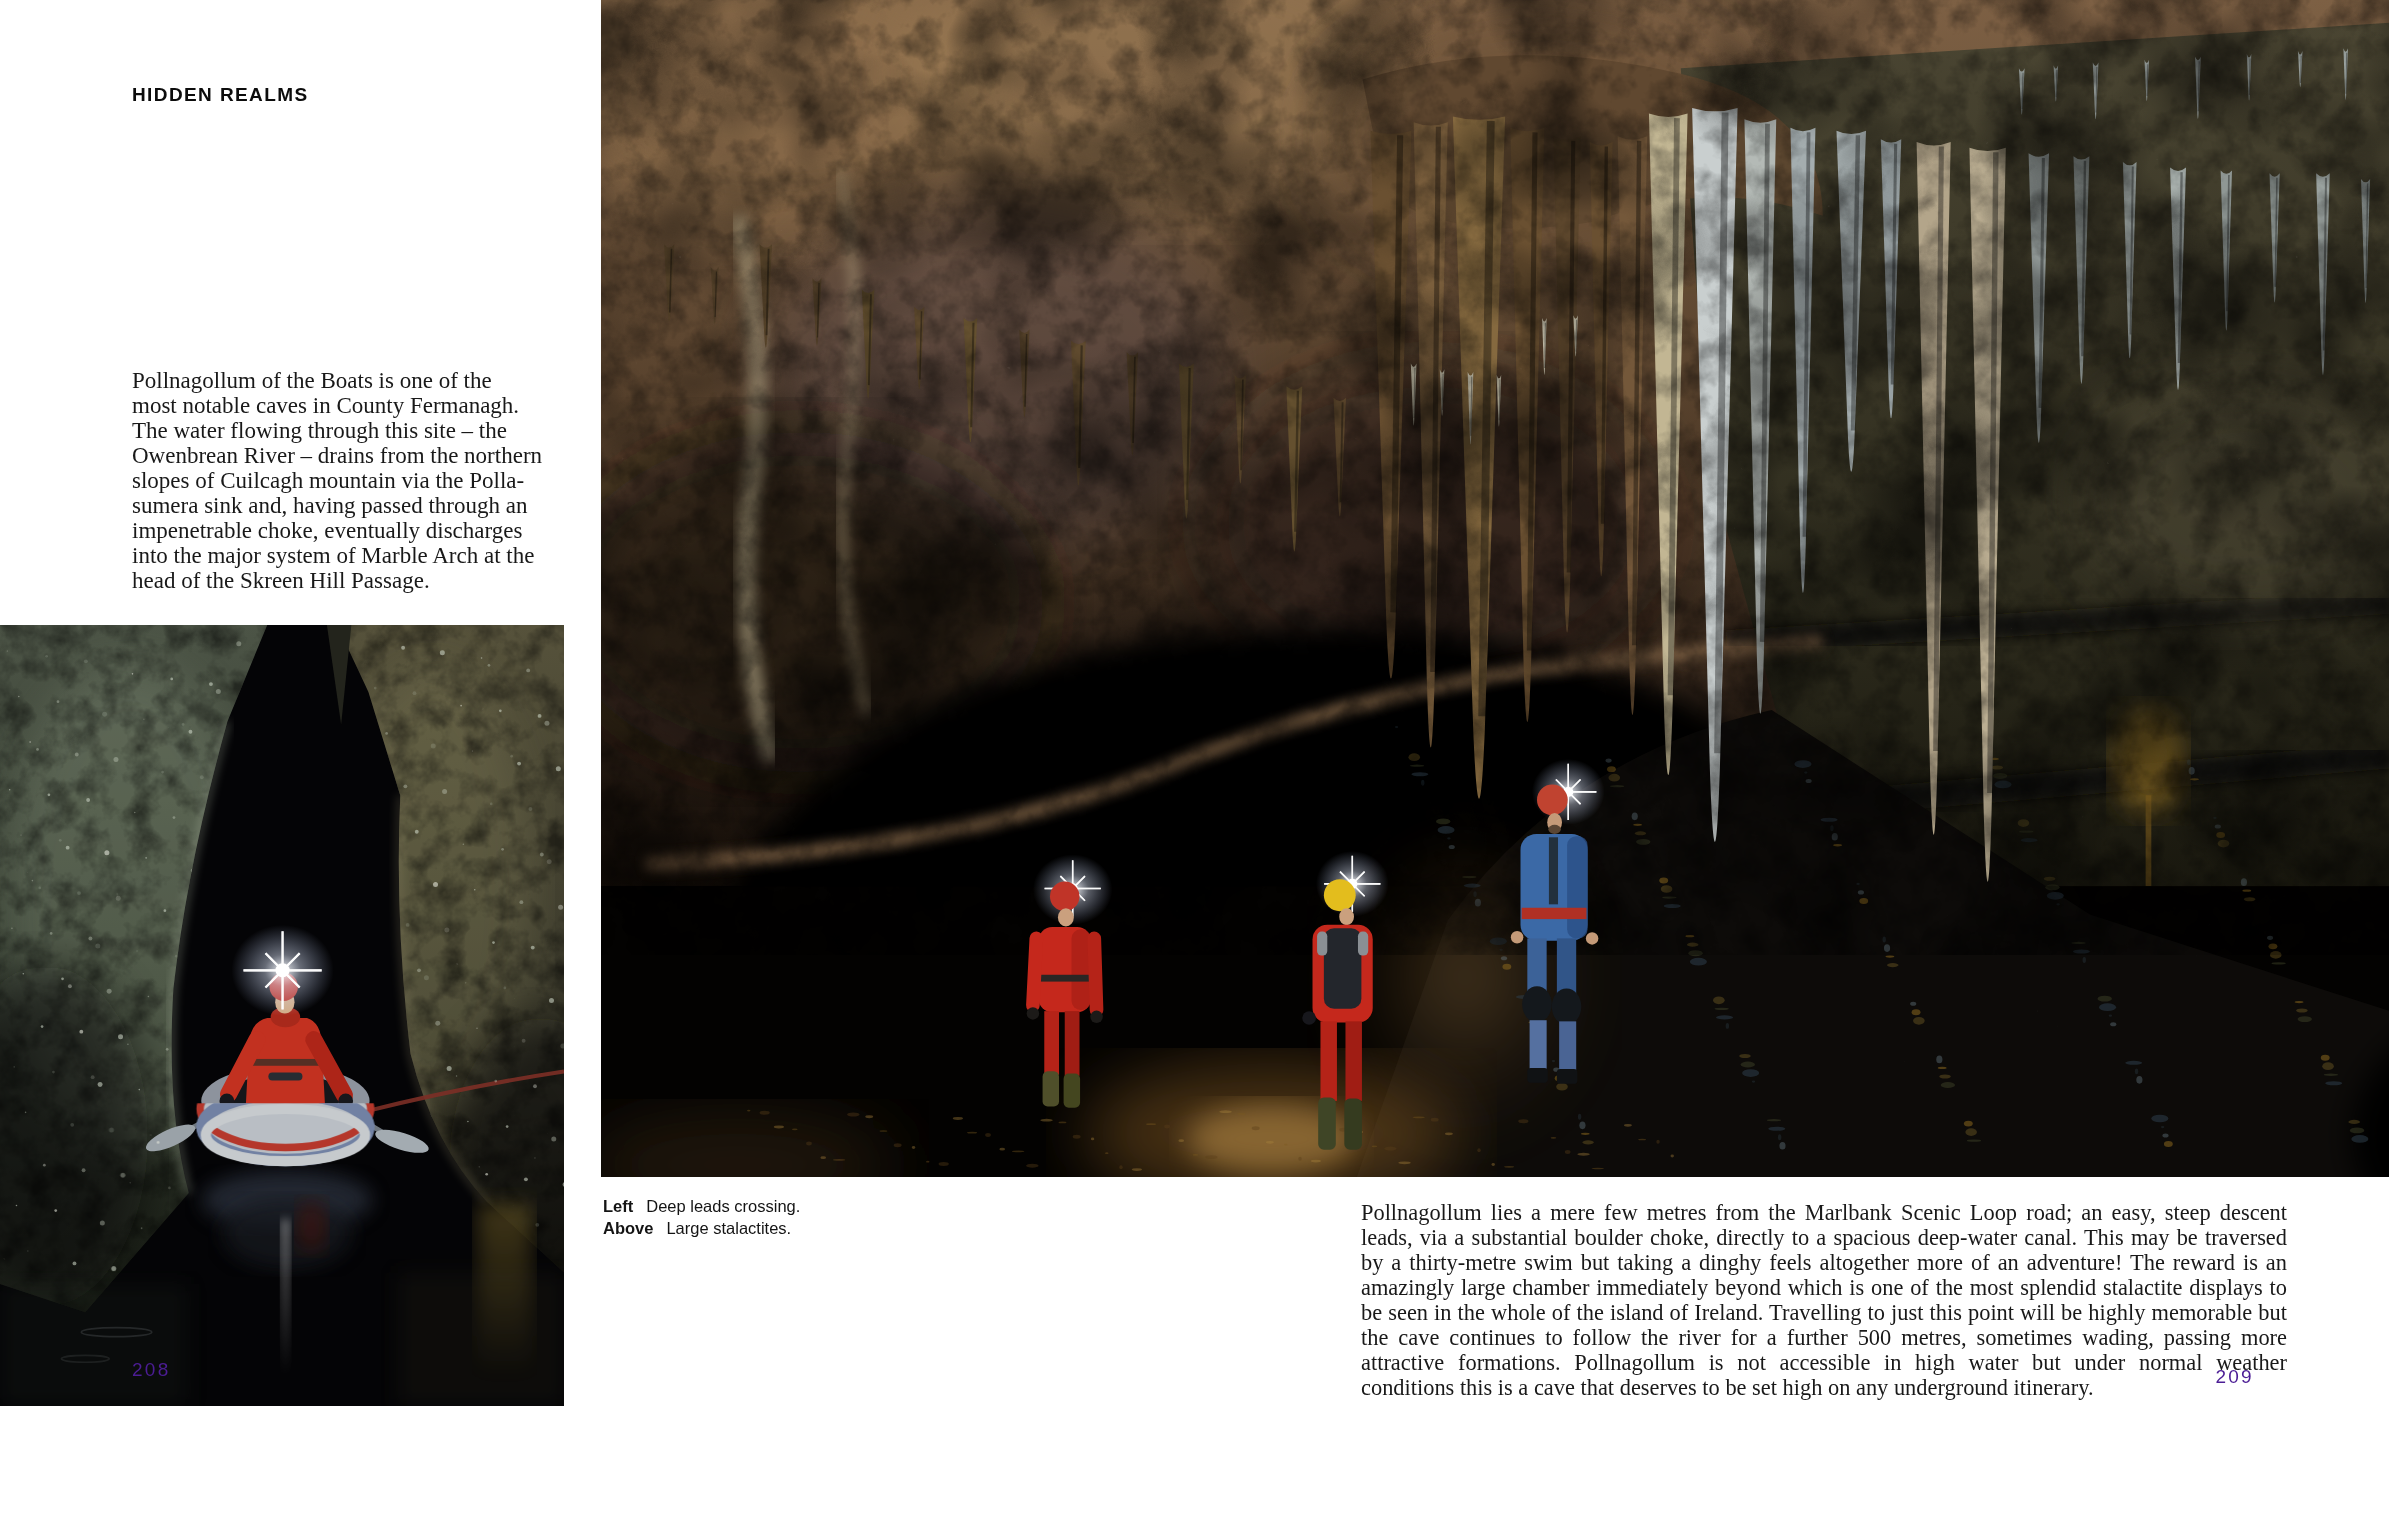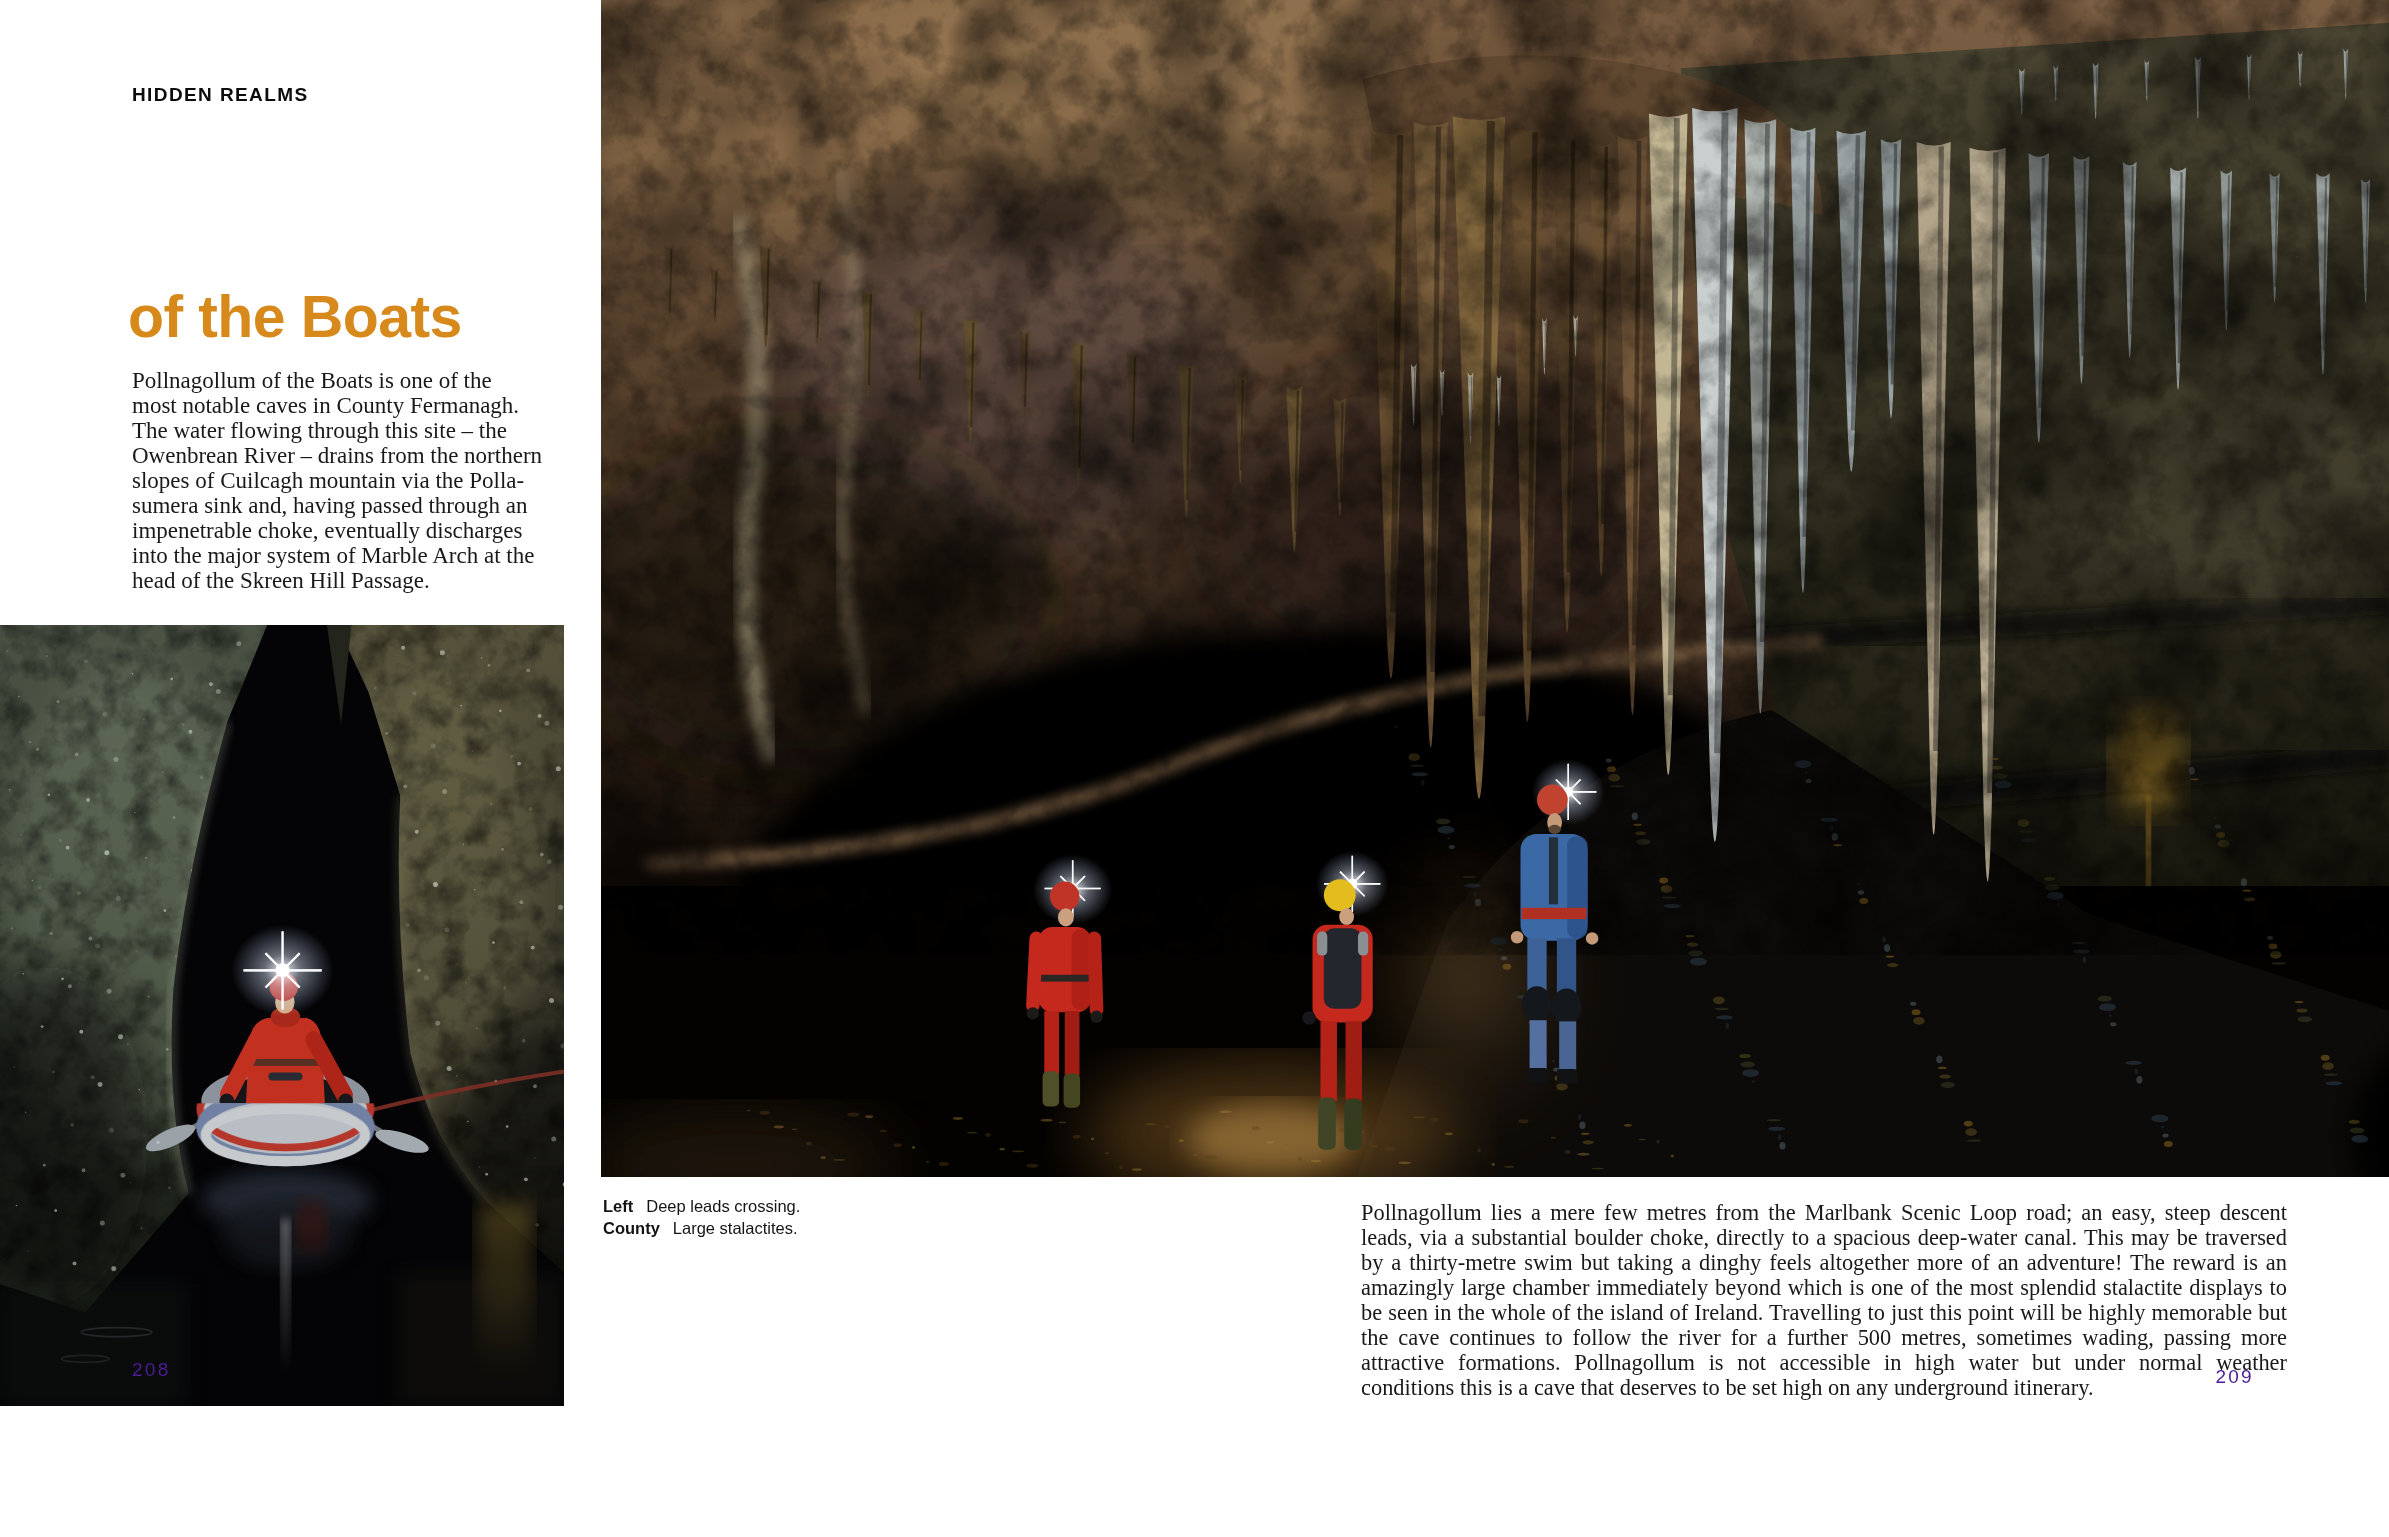--- a/index.html
+++ b/index.html
@@ -34,21 +34,21 @@
   .pagenum.left{left:132px;}
   .pagenum.right{right:135px;text-align:right;margin-top:7px;}
 </style>
 </head>
 <body>
 
 <div>
 
   <div class="kicker">HIDDEN REALMS</div>
 
-  <h1 class="title" style="color: rgb(215, 137, 27);"><br><span>of the Boats</span></h1>
+  <h1 class="title" style="color: rgb(215, 137, 27);"><br></h1>
 
   <p class="intro">Pollnagollum of the Boats is one of the
 most notable caves in County Fermanagh.
 The water flowing through this site – the
 Owenbrean River – drains from the northern
 slopes of Cuilcagh mountain via the Polla-
 sumera sink and, having passed through an
 impenetrable choke, eventually discharges
 into the major system of Marble Arch at the
 head of the Skreen Hill Passage.</p>
@@ -857,21 +857,21 @@
       <ellipse cx="1699" cy="1772" rx="26" ry="32" fill="#14181c"></ellipse>
       <rect x="1634" y="1796" width="30" height="88" fill="#5570a0"></rect>
       <rect x="1686" y="1798" width="30" height="86" fill="#4a6494"></rect>
       <rect x="1630" y="1880" width="36" height="26" rx="6" fill="#101214"></rect>
       <rect x="1682" y="1882" width="36" height="26" rx="6" fill="#101214"></rect>
     </g>
   </svg>
 
   <div class="caption">
     <div><span class="cap-label">Left</span><span>Deep leads crossing.</span></div>
-    <div><span class="cap-label">County</span><span>Large stalactites.</span></div>
+    <div><span class="cap-label">Above</span><span>Large stalactites.</span></div>
   </div>
 
   <p class="body-right">Pollnagollum lies a mere few metres from the Marlbank Scenic Loop road; an easy, steep descent leads, via a substantial boulder choke, directly to a spacious deep-water canal. This may be traversed by a thirty-metre swim but taking a dinghy feels altogether more of an adventure! The reward is an amazingly large chamber immediately beyond which is one of the most splendid stalactite displays to be seen in the whole of the island of Ireland. Travelling to just this point will be highly memorable but the cave continues to follow the river for a further 500 metres, sometimes wading, passing more attractive formations. Pollnagollum is not accessible in high water but under normal weather conditions this is a cave that deserves to be set high on any underground itinerary.</p>
 
   <div class="pagenum left">208</div>
   <div class="pagenum right">209</div>
 
 </div>
 
 

